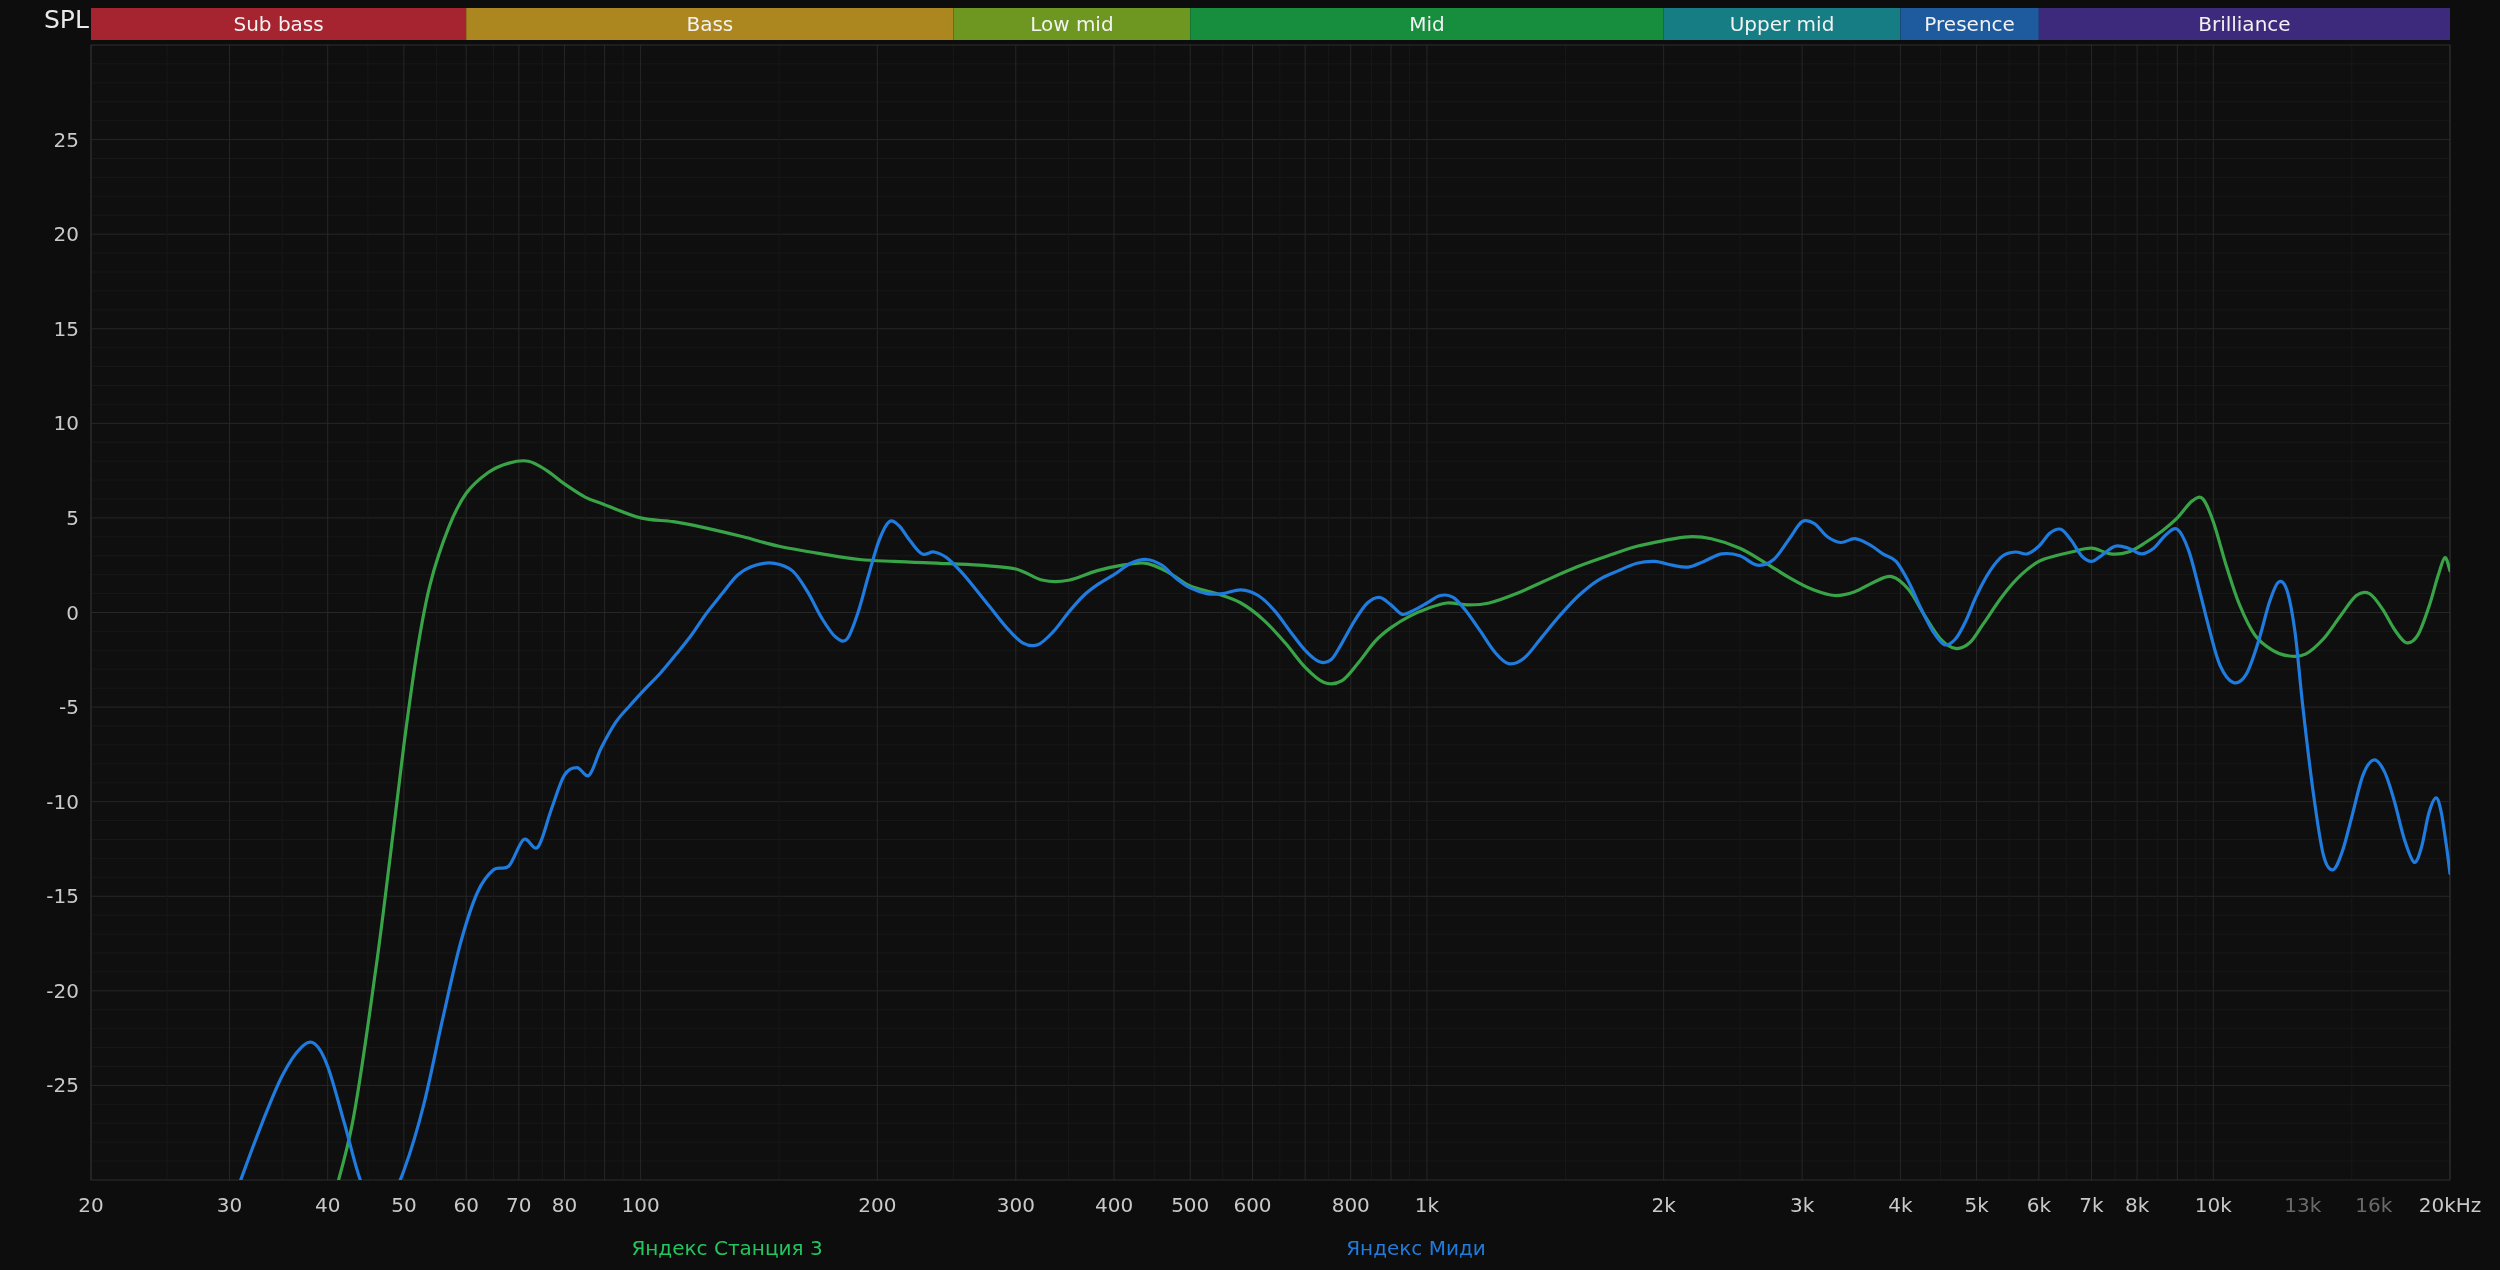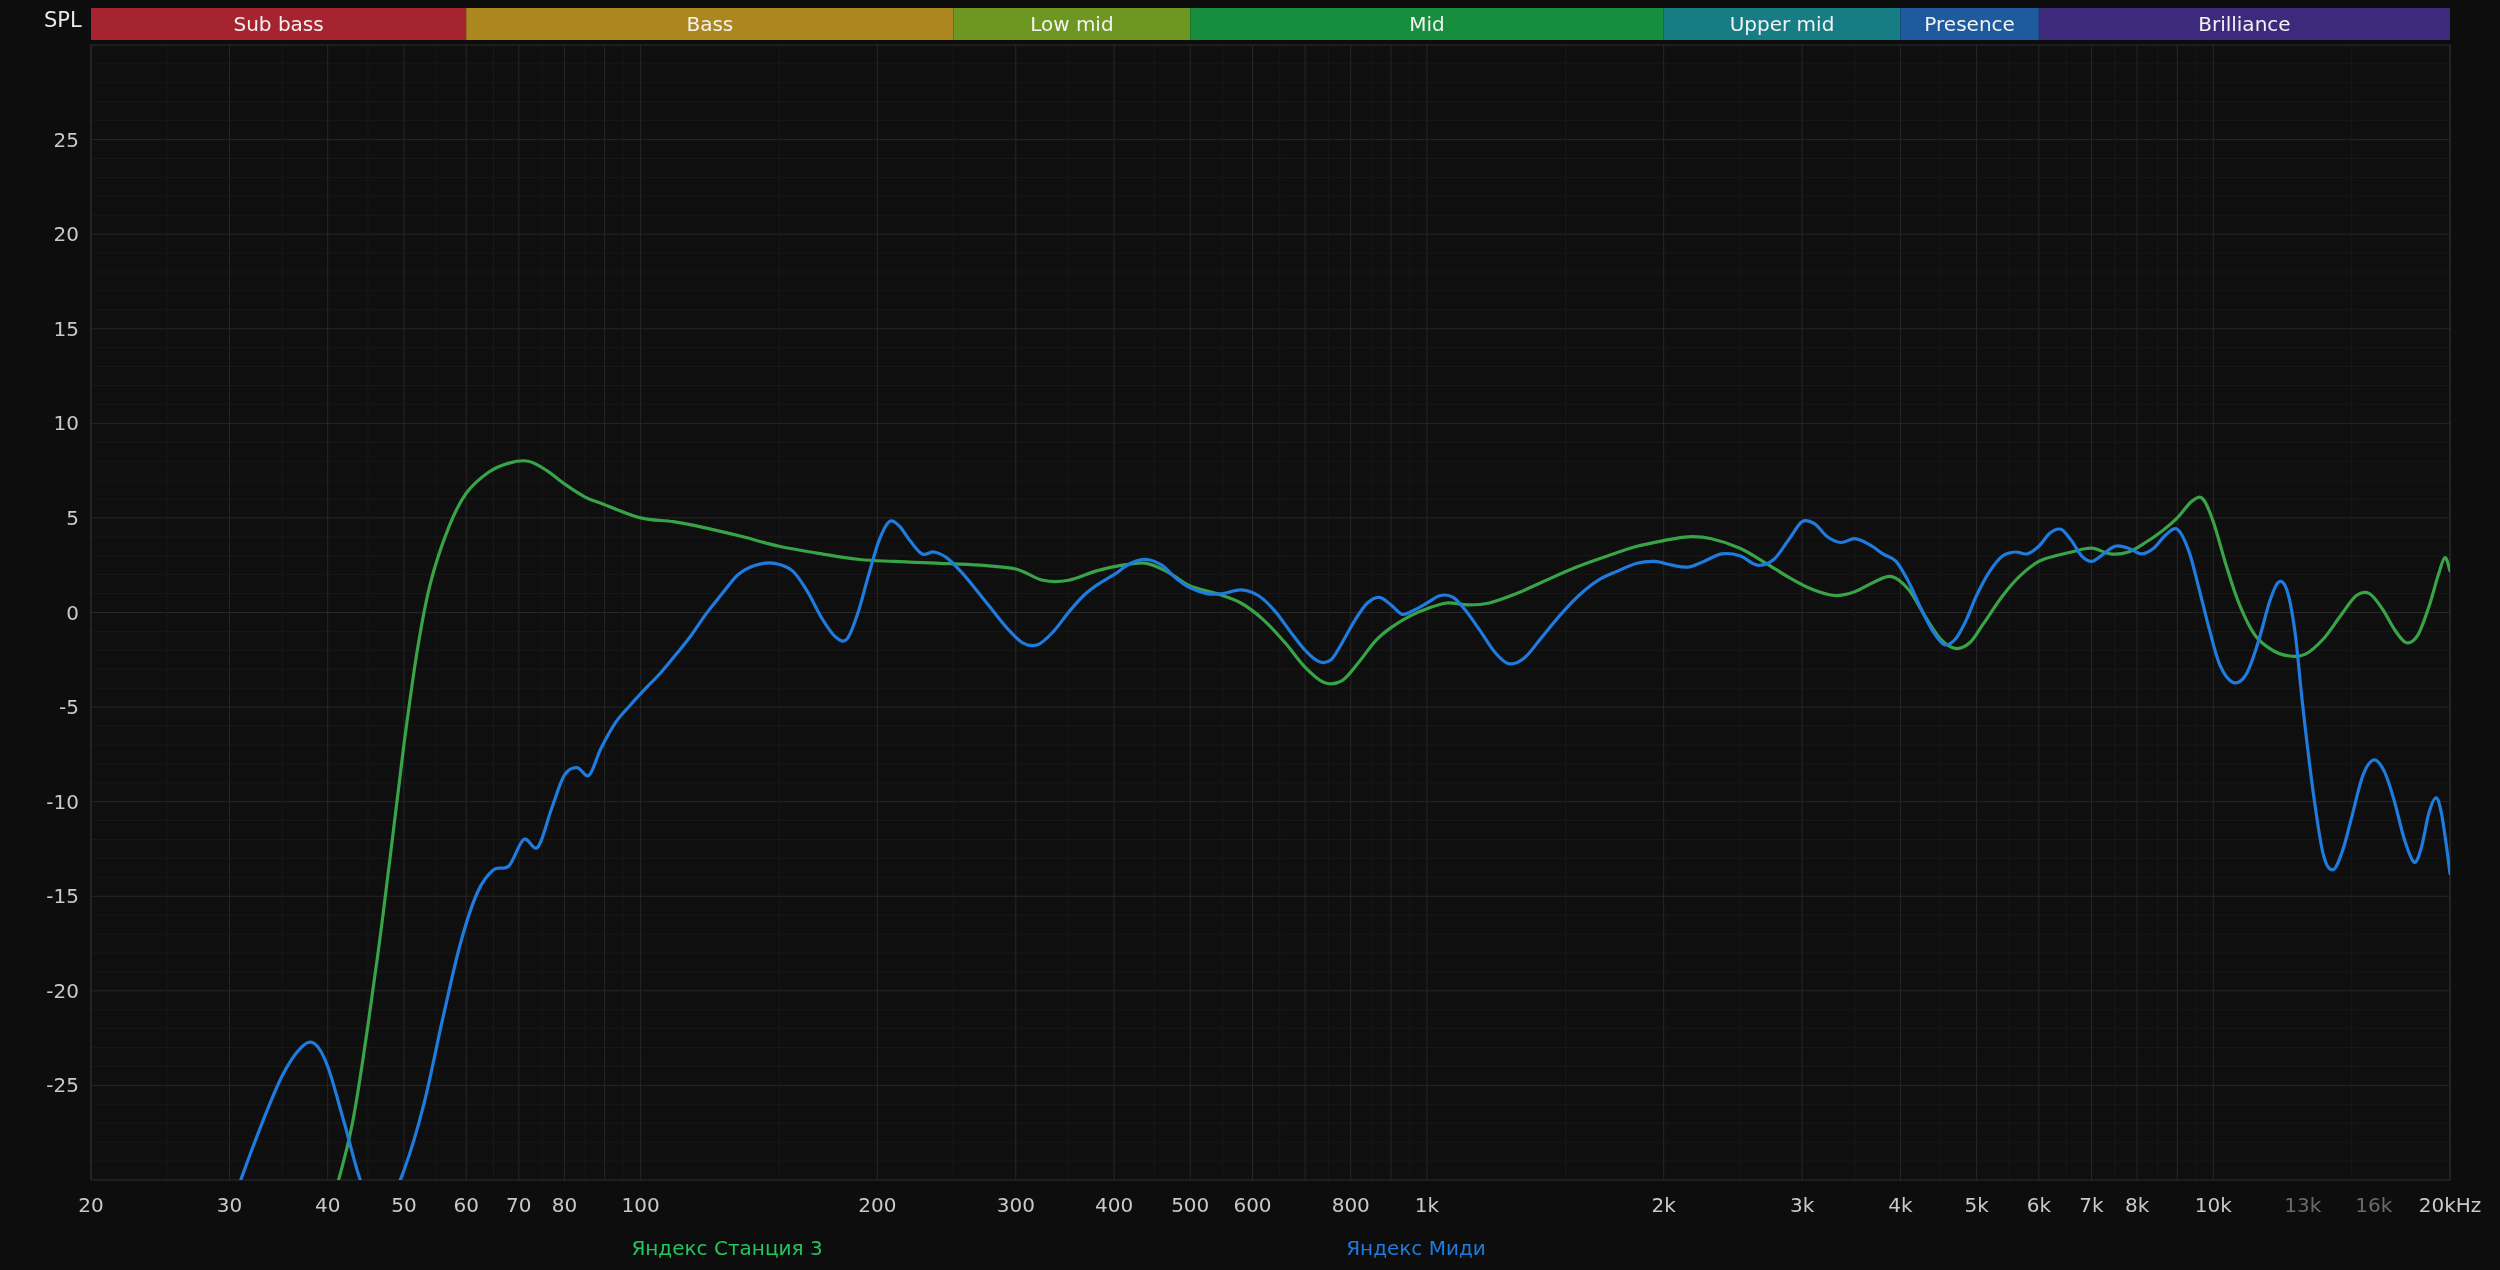--- a/index.html
+++ b/index.html
@@ -6,21 +6,21 @@
   #app{
     position:relative;
     width:2500px;height:1270px;
     background:#0d0d0d;
     font-family:"DejaVu Sans", sans-serif;
     overflow:hidden;
   }
   #chart-svg{position:absolute;left:0;top:0;}
   .spl-label{
     position:absolute;left:44px;top:8px;
-    color:#e9e9e9;font-size:21px;line-height:24px;text-align:right;
+    color:#e9e9e9;font-size:25px;line-height:24px;text-align:right;
   }
   .legend{position:absolute;left:0;top:1236px;width:100%;height:30px;}
   .legend-item{
     position:absolute;transform:translateX(-50%);
     font-size:20px;white-space:nowrap;
   }
 </style>
 </head>
 <body>
 

